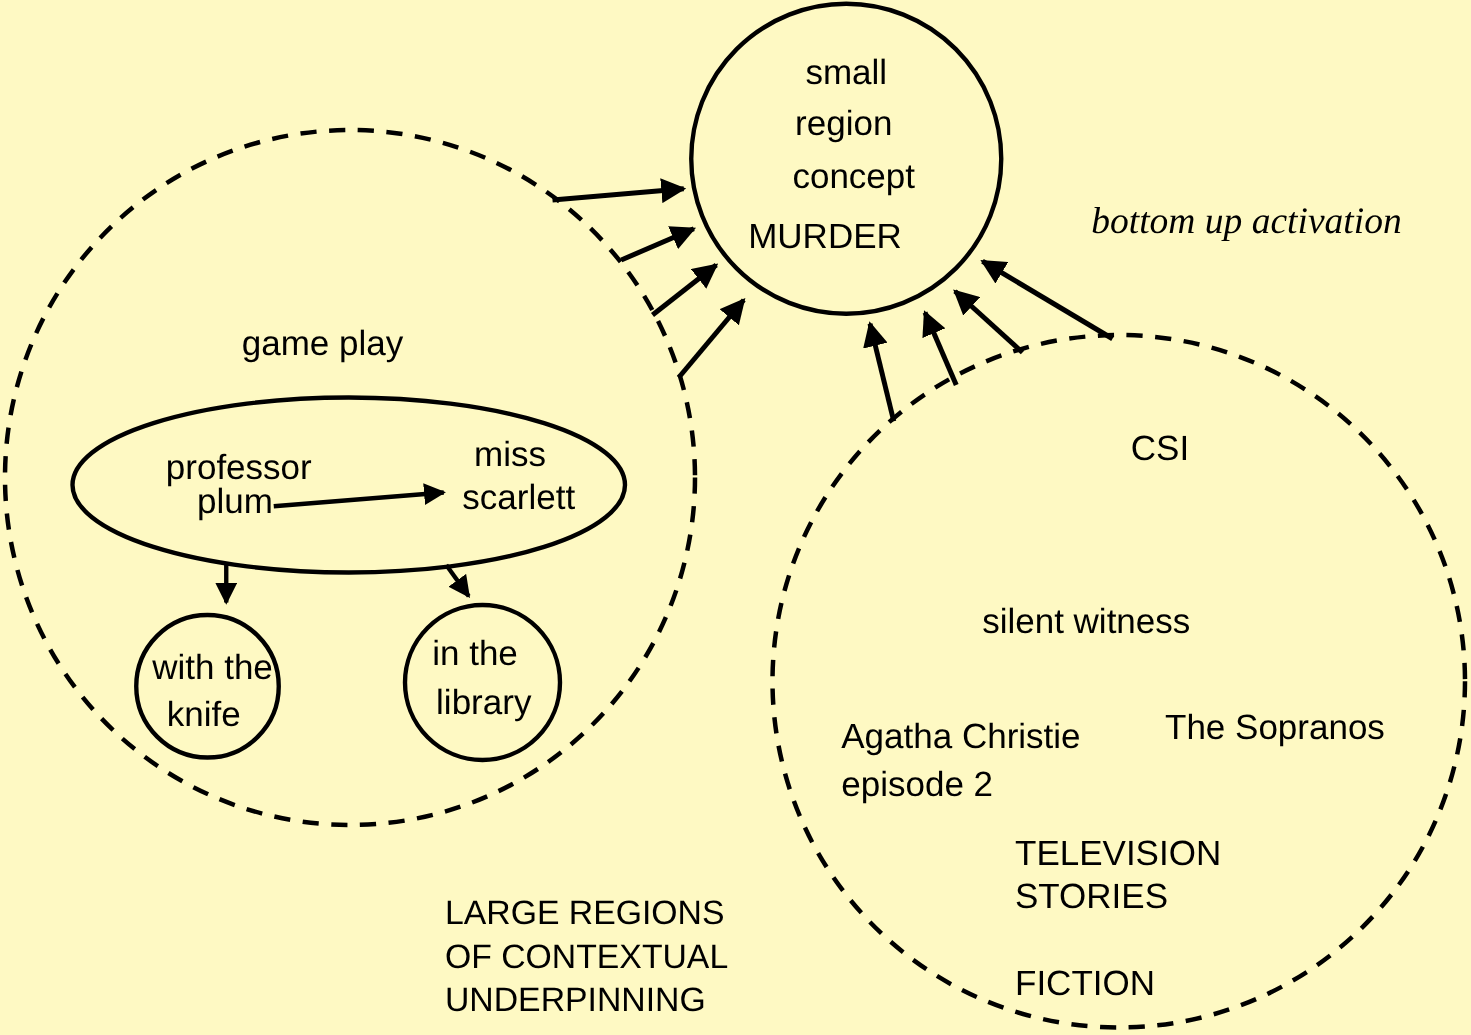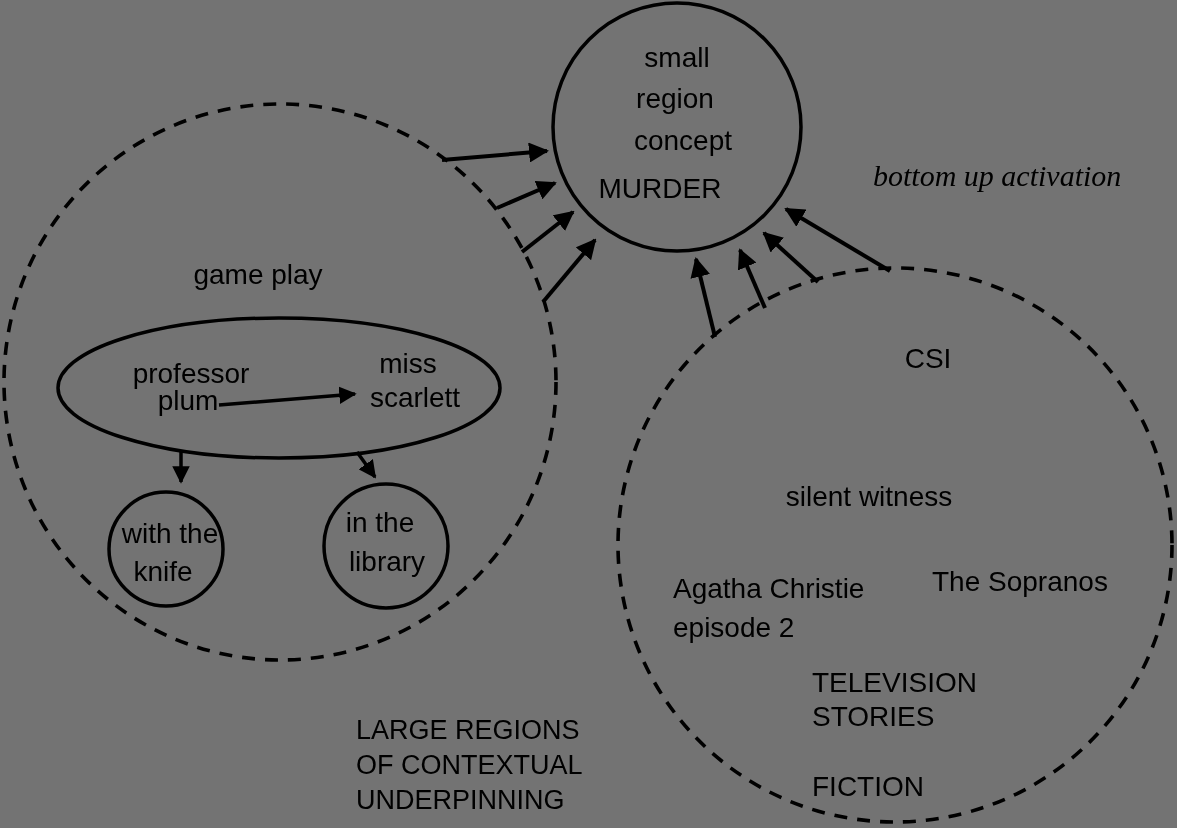--- a/index.html
+++ b/index.html
@@ -4,21 +4,21 @@
 <style>
   html, body {
     margin: 0;
     padding: 0;
     background: #ffffff;
   }
   .stage {
     position: relative;
     width: 1177px;
     height: 828px;
-    background: #737373;
+    background: #fef9c3;
     overflow: hidden;
   }
   svg { display: block; }
   .lbl {
     font-family: "Liberation Sans", sans-serif;
     font-size: 28px;
     fill: #000000;
   }
   .lbl-caps {
     font-family: "Liberation Sans", sans-serif;

